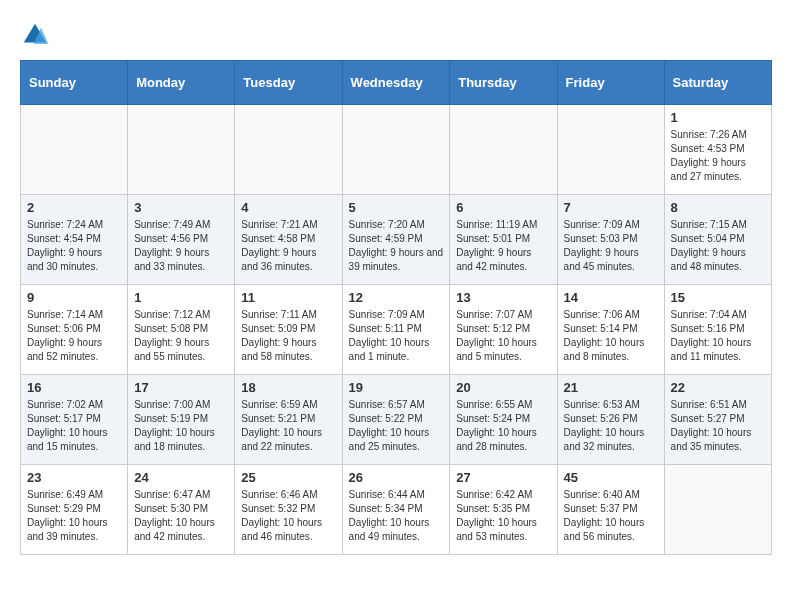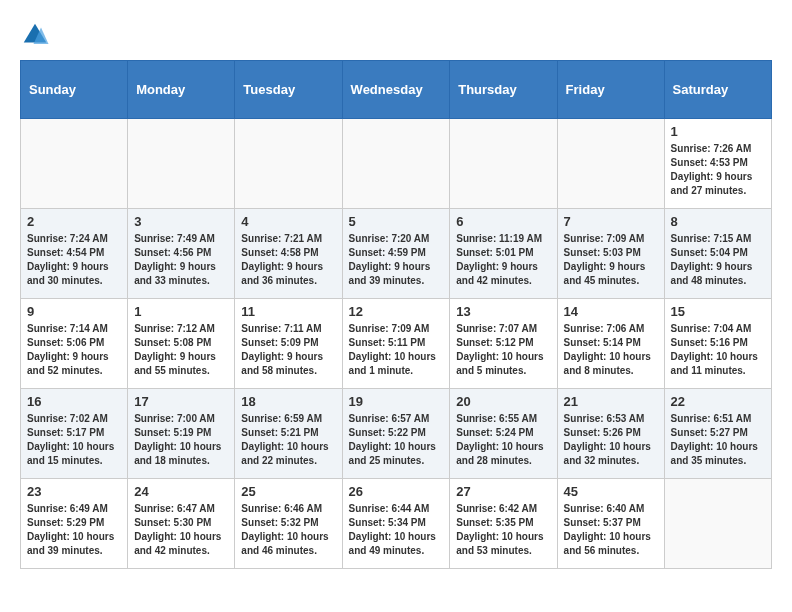--- a/index.html
+++ b/index.html
@@ -46,21 +46,21 @@
     }
     .calendar {
       width: 100%;
       border-collapse: collapse;
       border: 1px solid #ccc;
     }
     .calendar th {
       background-color: #3a7bbf;
       color: #fff;
       text-align: left;
-      padding: 21px 8px;
+      padding: 14px 8px;
       font-size: 13px;
       border: 1px solid #2a6aaf;
     }
     .calendar td {
       border: 1px solid #ccc;
       vertical-align: top;
       padding: 5px 6px;
       width: 108px;
       min-height: 80px;
       height: 90px;
@@ -70,21 +70,20 @@
     .day-number {
       font-size: 13px;
       font-weight: bold;
       margin-bottom: 3px;
       display: block;
     }
     .day-info {
       font-size: 10px;
       line-height: 1.4;
       color: #333;
-      font-weight: bold;
     }
     .empty-cell {
       background: #f9f9f9;
     }
     .row-alt td {
       background: #f0f4f8;
     }
   </style>
 </head>
 <body>

